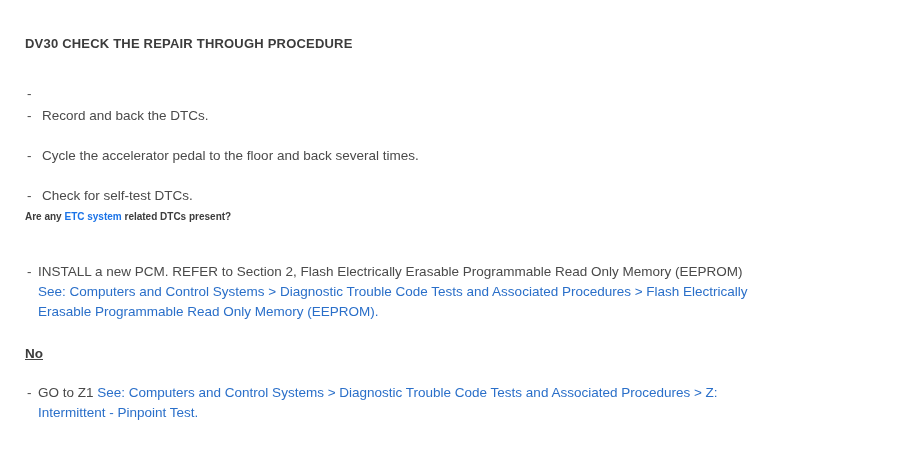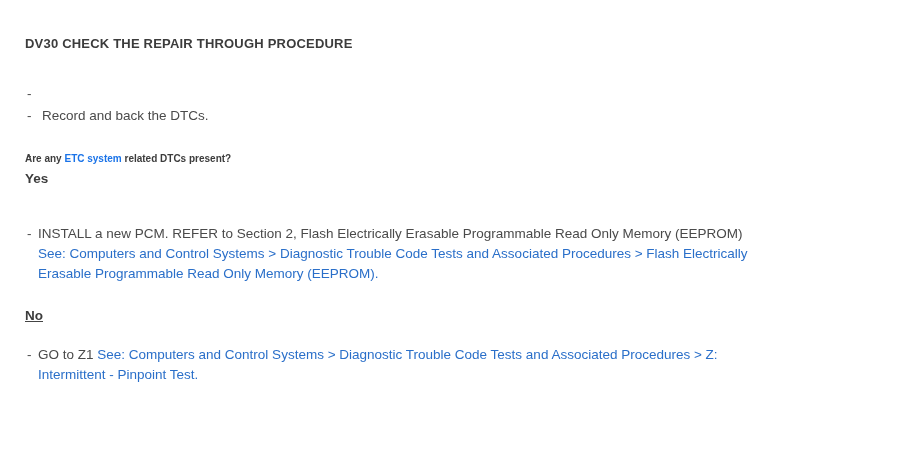--- a/index.html
+++ b/index.html
@@ -117,29 +117,30 @@
   <ul class="steps">
     <li class="step">
       <span class="dash">-</span>
     </li>
     <li class="step">
       <span class="dash">-</span>
       <span>Record and back the DTCs.</span>
     </li>
     <li class="step">
       <span class="dash">-</span>
+      <span>Cycle the accelerator pedal to the floor and back several times.</span>
     </li>
     <li class="step">
       <span class="dash">-</span>
+      <span>Check for self-test DTCs.</span>
     </li>
   </ul>
 
   <p class="question"><span>Are any </span><a class="link bold">ETC system</a><span> related DTCs present?</span></p>
 
-  <p class="answer-label">Yes</p>
 
   <div class="block-yes">
     <p class="action"><span class="dash">-</span><span>INSTALL a new PCM. REFER to Section 2, Flash Electrically Erasable Programmable Read Only Memory (EEPROM) </span><a class="link">See: Computers and Control Systems &gt; Diagnostic Trouble Code Tests and Associated Procedures &gt; Flash Electrically Erasable Programmable Read Only Memory (EEPROM)</a><span class="link">.</span></p>
   </div>
 
   <div class="block-no-label">
     <p class="answer-label no">No</p>
   </div>
 
   <div class="block-no">

